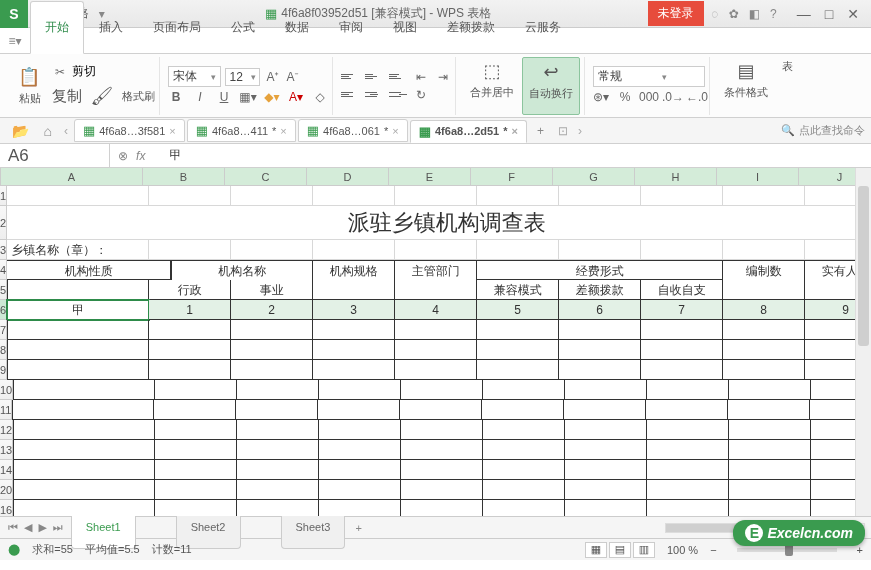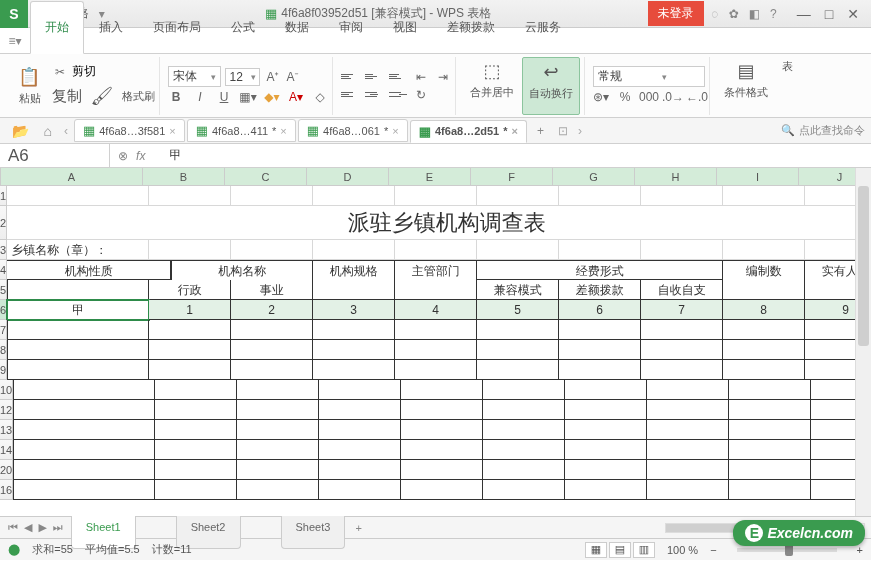--- a/index.html
+++ b/index.html
@@ -419,20 +419,33 @@
           <div class="cell tb"></div>
           <div class="cell tb"></div>
           <div class="cell tb"></div>
           <div class="cell tb"></div>
           <div class="cell tb"></div>
           <div class="cell tb"></div>
           <div class="cell tb"></div>
           <div class="cell tb"></div>
         </div>
       <div class="row">
+          <div class="rh">11</div>
+          <div class="cell wide tb tbleft"></div>
+          <div class="cell tb"></div>
+          <div class="cell tb"></div>
+          <div class="cell tb"></div>
+          <div class="cell tb"></div>
+          <div class="cell tb"></div>
+          <div class="cell tb"></div>
+          <div class="cell tb"></div>
+          <div class="cell tb"></div>
+          <div class="cell tb"></div>
+        </div>
+      <div class="row">
           <div class="rh">12</div>
           <div class="cell wide tb tbleft"></div>
           <div class="cell tb"></div>
           <div class="cell tb"></div>
           <div class="cell tb"></div>
           <div class="cell tb"></div>
           <div class="cell tb"></div>
           <div class="cell tb"></div>
           <div class="cell tb"></div>
           <div class="cell tb"></div>

